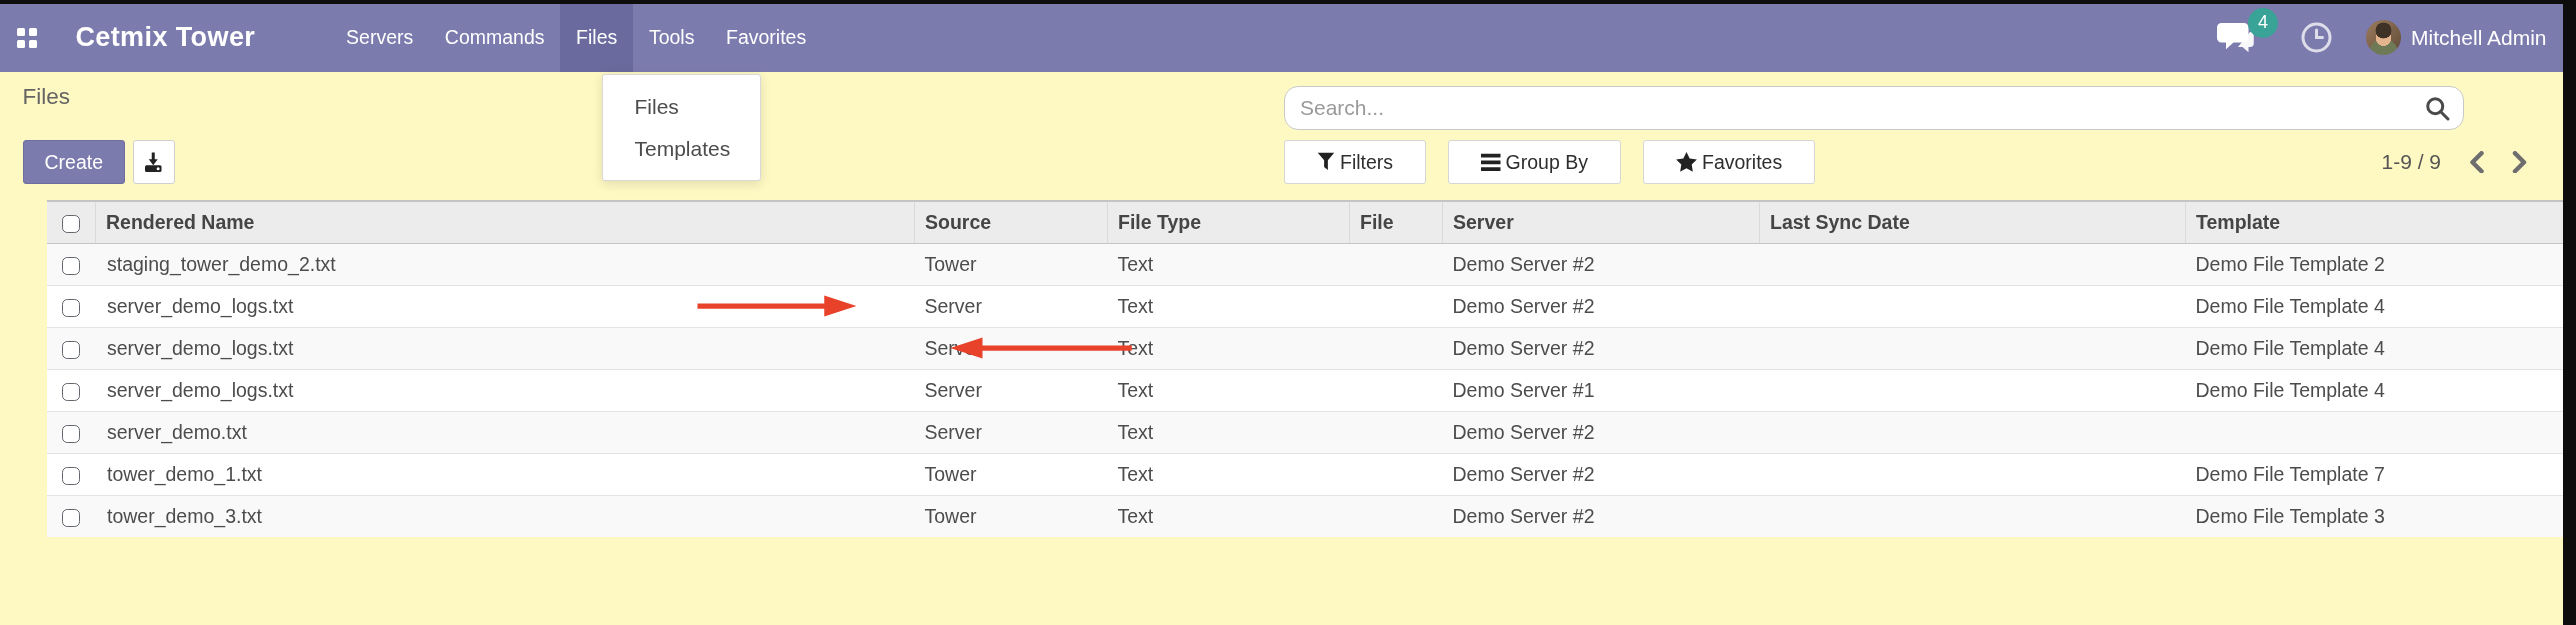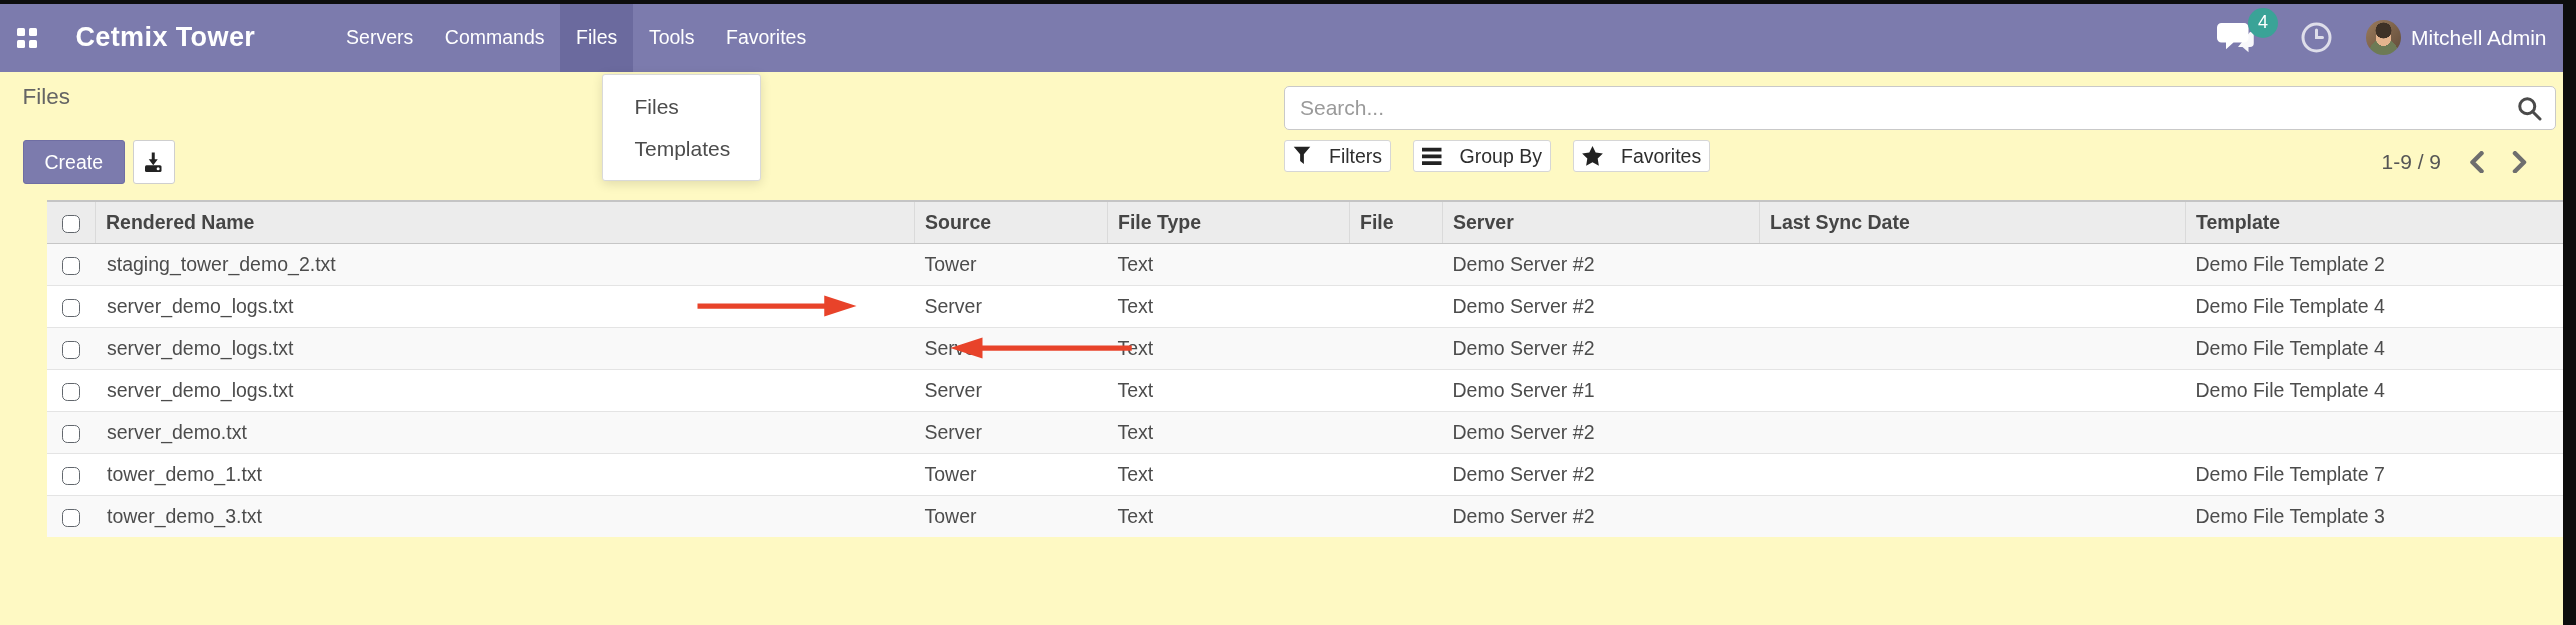--- a/index.html
+++ b/index.html
@@ -50,33 +50,33 @@
   .left-buttons{position:absolute;left:22.5px;top:140px;display:flex;align-items:center;}
   .btn-create{
     height:44px;padding:0 21px;background:var(--accent,#7c7bad);border:0.8px solid #6f6ea3;border-radius:3px;
     color:#fff;font-size:19.5px;display:flex;align-items:center;cursor:pointer;
   }
   .btn-export{
     height:44px;width:42px;margin-left:7.5px;background:#fff;border:0.8px solid #cfcfcf;border-radius:3px;
     display:flex;align-items:center;justify-content:center;cursor:pointer;
   }
   .search-box{
-    position:absolute;left:1284px;top:86px;width:1272px;height:44px;box-sizing:border-box;
-    border:0.8px solid #c9c9c9;border-radius:5px;background:#fff;
+    position:absolute;left:1284px;top:86px;width:1180px;height:44px;box-sizing:border-box;
+    border:0.8px solid #c9c9c9;border-radius:14px;background:#fff;
   }
   .search-box input{
     position:absolute;inset:0;border:none;outline:none;background:transparent;
     font-family:"Liberation Sans",sans-serif;font-size:21px;color:#333;padding:0 53px 0 15px;width:100%;box-sizing:border-box;
   }
   .search-box input::placeholder{color:#9a9a9a;}
   .search-glass{position:absolute;right:12px;top:8.3px;cursor:pointer;}
   .filter-bar{position:absolute;left:1284px;top:140px;display:flex;gap:22px;}
   .cp-btn{
-    height:32px;padding:0 8px;background:#fff;border:0.8px solid #d6d6d6;border-radius:3px;
-    font-size:19.5px;color:#2e2e2e;display:flex;align-items:center;gap:18px;cursor:pointer;white-space:nowrap;
+    height:44px;padding:0 32px;background:#fff;border:0.8px solid #d6d6d6;border-radius:3px;
+    font-size:19.5px;color:#2e2e2e;display:flex;align-items:center;gap:5px;cursor:pointer;white-space:nowrap;
   }
   .pager{position:absolute;top:140px;height:44px;right:48px;display:flex;align-items:center;gap:27px;}
   .pager-range{font-size:21px;color:#555;}
   .pager-arrow{cursor:pointer;display:flex;align-items:center;}
   
   .table-wrap{position:absolute;left:0;top:200px;width:2563px;padding-left:47px;}
   table{border-collapse:collapse;table-layout:fixed;width:2563px;}
   th{
     background:#ececec;height:41px;font-size:19.5px;font-weight:bold;color:#454545;text-align:left;
     border-top:2.3px solid #c4c4c4;border-bottom:0.8px solid #c6c6c6;border-left:0.8px solid #dadada;

